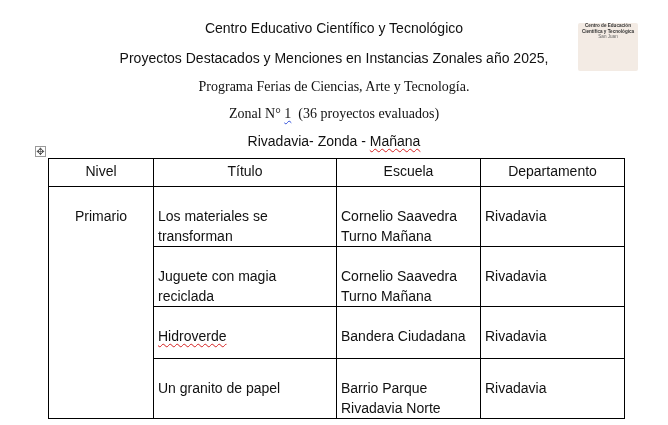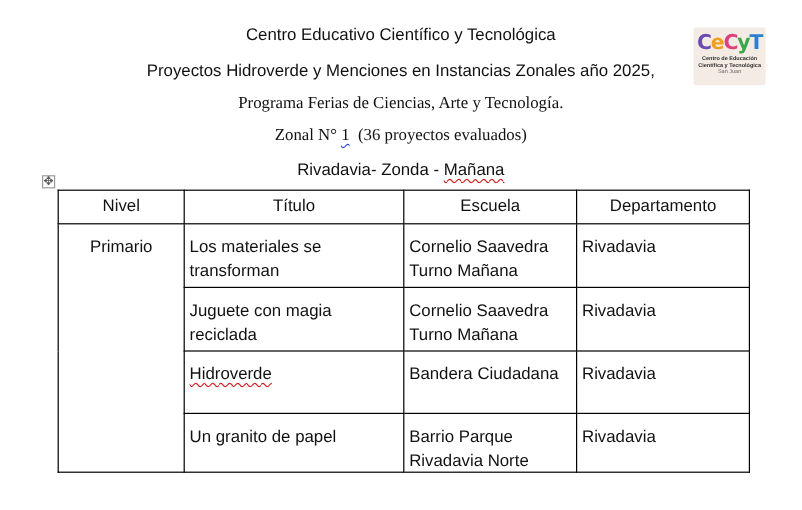--- a/index.html
+++ b/index.html
@@ -39,40 +39,37 @@
 
   table.main {
     position: absolute; left: 48px; top: 158px;
     border-collapse: collapse; table-layout: fixed;
     font-size: 14px; line-height: 20px;
   }
   table.main td, table.main th {
     border: 1px solid #000; vertical-align: top; padding: 0 4px; font-weight: normal;
   }
   table.main th { text-align: center; height: 27px; line-height: 24px; }
-  table.main td { padding-top: 8px; }
+  table.main td { padding-top: 19px; }
   td.center { text-align: center; }
 </style>
 </head>
 <body>
 
-<div class="heading" style="top:19px;">Centro Educativo Científico y Tecnológica</div>
-<div class="heading" style="top:49px;">Proyectos Hidroverde y Menciones en Instancias Zonales año 2025,</div>
+<div class="heading" style="top:19px;">Centro Educativo Científico y Tecnológico</div>
+<div class="heading" style="top:49px;">Proyectos Destacados y Menciones en Instancias Zonales año 2025,</div>
 <div class="heading" style="top:78px;font-family:Liberation Serif, serif;">Programa Ferias de Ciencias, Arte y Tecnología.</div>
 <div class="heading" style="top:105px;font-family:Liberation Serif, serif;">
   <span style="white-space:pre;">Zonal N° </span><span class="squiggle sq-blue">1</span><span style="white-space:pre;">  (36 proyectos evaluados)</span>
 </div>
 <div class="heading" style="top:132px;">
   <span style="white-space:pre;">Rivadavia- Zonda - </span><span class="squiggle sq-red">Mañana</span>
 </div>
 
 <div class="logo">
-  <div class="logo-word">
-    <span style="color:#6c4bb0">C</span><span style="color:#f0a020">e</span><span style="color:#e0407a">C</span><span style="color:#3aa84a">y</span><span style="color:#2f7fd0">T</span>
-  </div>
   <div class="logo-line">Centro de Educación</div>
   <div class="logo-line">Científica y Tecnológica</div>
   <div class="logo-line small">San Juan</div>
 </div>
 
 <div class="move-handle">✥</div>
 
 <table class="main">
   <colgroup>
     <col style="width:105px">

